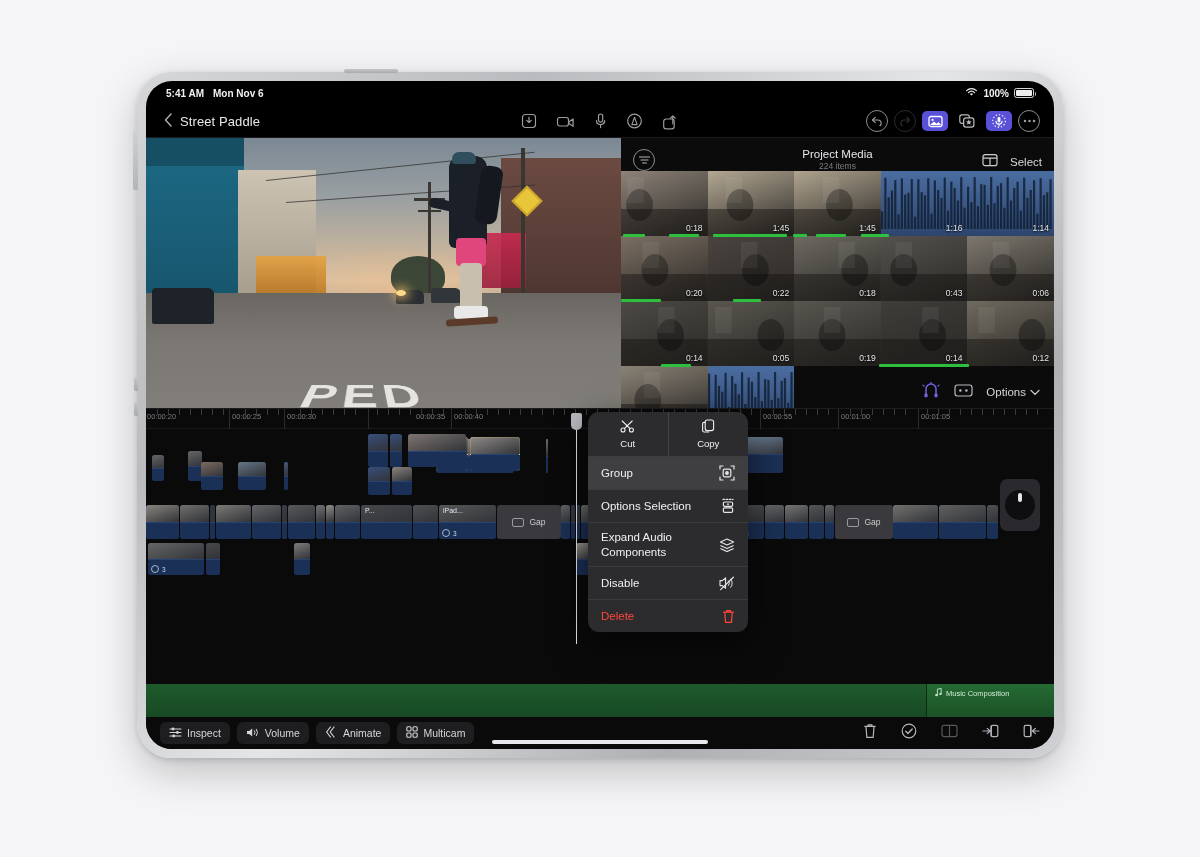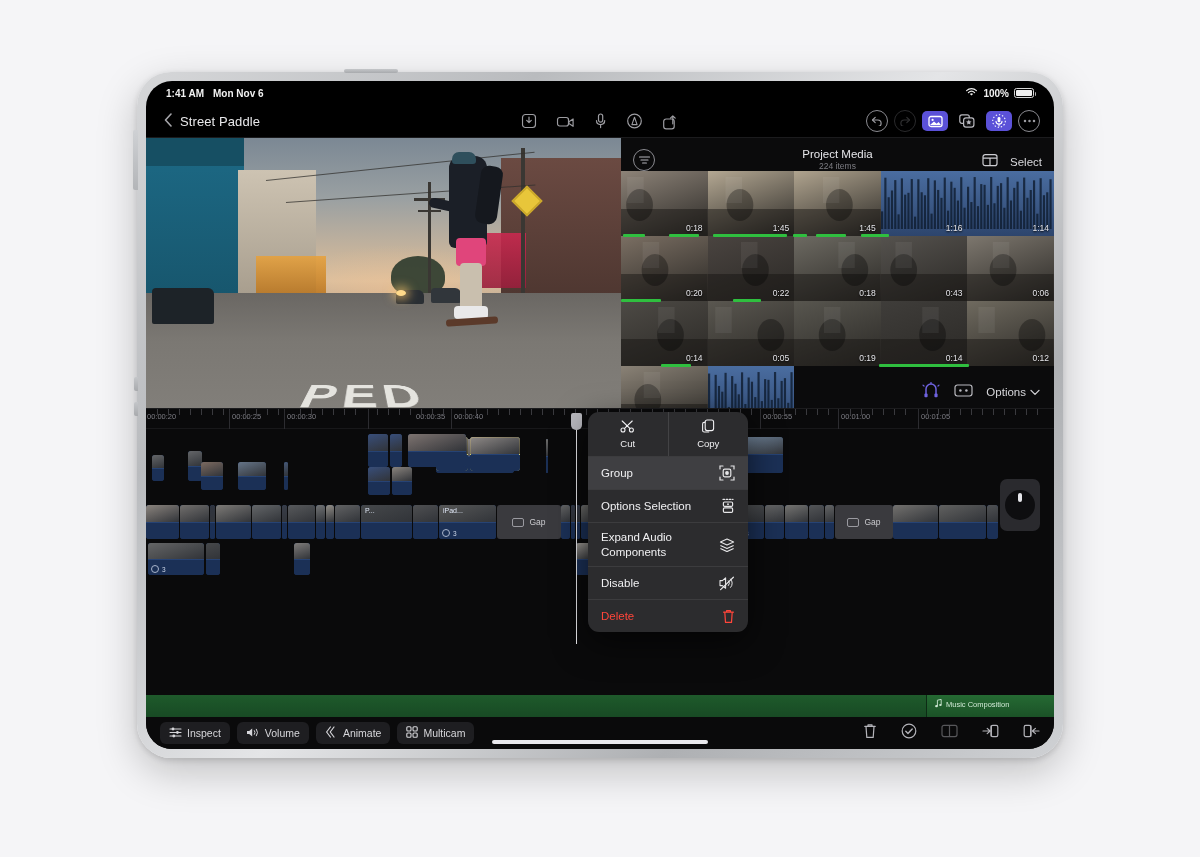--- a/index.html
+++ b/index.html
@@ -146,21 +146,21 @@
   .clip .wav { position:absolute; left:0; right:0; bottom:0; height:46%; background:#1b3056; }
   .clip.sel { outline:1.6px solid #d8d06a; outline-offset:-1px; }
   .gapclip { position:absolute; border-radius:3px; background:#3a3a3e; display:flex; align-items:center; justify-content:center;
     color:#c9c9cd; font-size:8.5px; gap:5px; }
   .gapbox { width:12px;height:9px;border:1.2px solid #9a9aa0; border-radius:2px; }
   .cliplbl { position:absolute; left:4px; top:2px; color:#dfe6f5; font-size:7px; }
   .badge { position:absolute; left:3px; bottom:2px; display:flex; gap:3px; align-items:center; color:#cfd8ea; font-size:6.5px;}
   .bcircle { width:8px;height:8px;border:1px solid #a9b4cb; border-radius:50%; }
   #playhead { position:absolute; top:0; bottom:0; width:1px; background:#e8e8ec; }
   #playhead-knob { position:absolute; top:-16px; left:-5px; width:11px; height:17px; background:#b9b9bf; border-radius:2px 2px 5px 5px;}
-  #musictrack { position:absolute; left:0; right:0; bottom:32px; height:22px; background:linear-gradient(180deg,#1e5a2b,#184a24); }
+  #musictrack { position:absolute; left:0; right:0; bottom:32px; height:33px; background:linear-gradient(180deg,#1e5a2b,#184a24); }
   #musicclip { position:absolute; right:0; top:0; width:128px; height:100%; background:linear-gradient(180deg,#256a33,#1b5227); border-left:1px solid #0d2b15;}
   #music-lbl { position:absolute; left:8px; top:4px; color:#cfe8d4; font-size:7.5px; display:flex; gap:4px; align-items:center;}
   #jog { position:absolute; right:14px; top:70px; width:40px; height:52px; background:#2a2a2e; border-radius:7px; display:flex; align-items:center; justify-content:center;}
   #jog-dial { width:30px;height:30px;border-radius:50%;background:#0e0e10;position:relative;}
   #jog-dot { position:absolute; left:50%; top:3px; transform:translateX(-50%); width:4px; height:9px; background:#e6e6ea; border-radius:2px;}
 
   
   #bottombar { position:absolute; left:0; right:0; bottom:0; height:32px; display:flex; align-items:center; padding:0 14px; }
   .pbtn { display:flex; align-items:center; gap:5px; background:#1e1e21; border-radius:6px; padding:4px 9px; color:#d6d6da; font-size:10.5px; margin-right:7px;}
   #bb-right { margin-left:auto; display:flex; align-items:center; gap:24px; }
@@ -188,21 +188,21 @@
 <div id="device">
   <div class="btn-side" id="btn-power"></div>
   <div class="btn-side" id="btn-vol-a"></div>
   <div class="btn-side" id="btn-vol-b"></div>
   <div class="btn-side" id="btn-smart"></div>
 
   <div id="screen">
 
     <div id="statusbar">
       <div id="status-left">
-        <span>1:41 AM</span>
+        <span>5:41 AM</span>
         <span>Mon Nov 6</span>
       </div>
       <div id="status-right">
         <span>
           <svg width="13" height="10" viewBox="0 0 13 10">
               <path d="M6.5 8.6 4.9 6.9a2.4 2.4 0 0 1 3.2 0L6.5 8.6z" fill="#eee"></path>
               <path d="M3.4 5.6a4.6 4.6 0 0 1 6.2 0" stroke="#eee" stroke-width="1.2" fill="none" stroke-linecap="round"></path>
               <path d="M1.6 3.6a7.2 7.2 0 0 1 9.8 0" stroke="#eee" stroke-width="1.2" fill="none" stroke-linecap="round"></path>
             </svg>
         </span>

